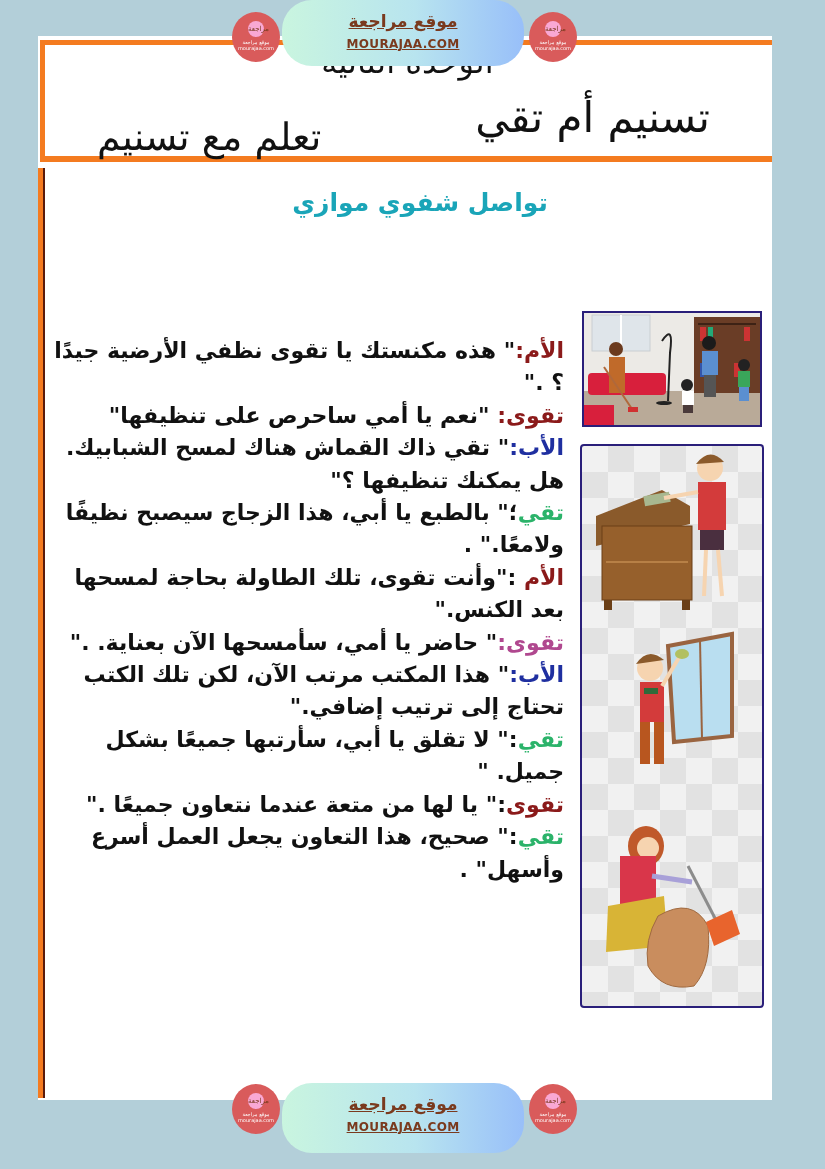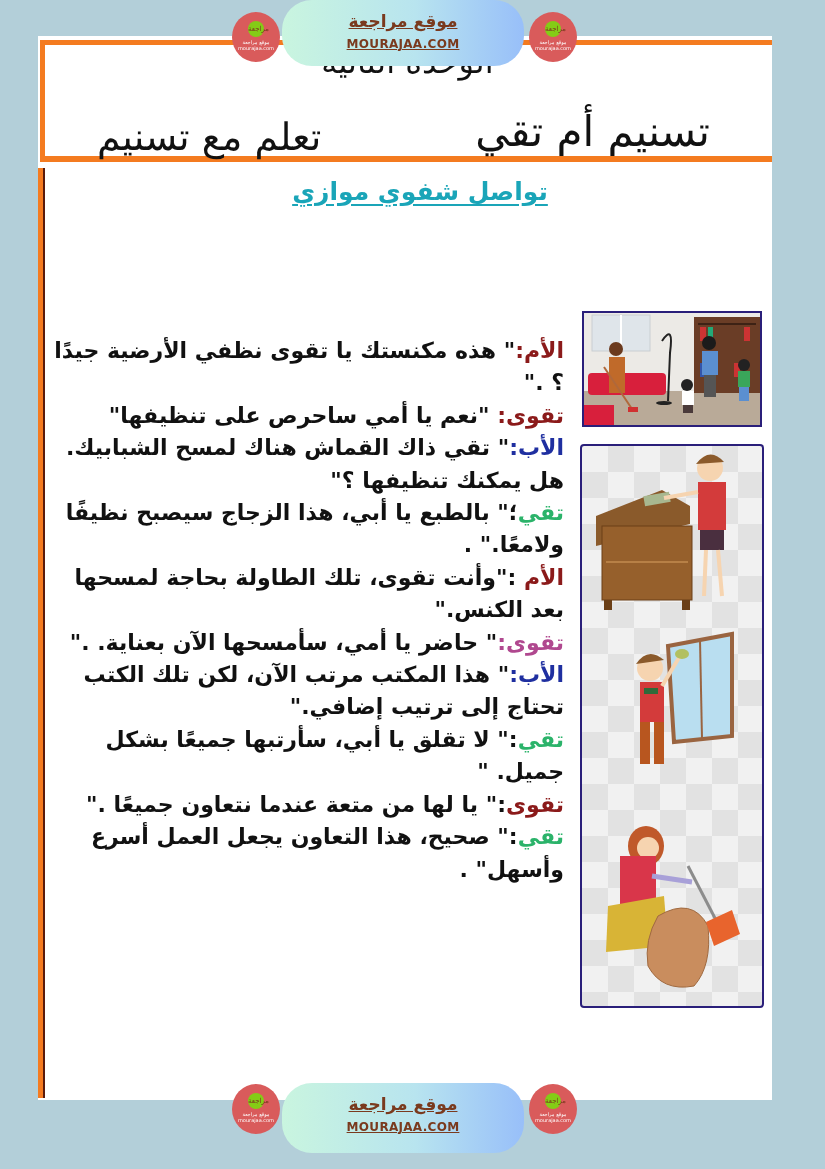--- a/index.html
+++ b/index.html
@@ -17,28 +17,28 @@
     border-top:5px solid #f47b20; border-bottom:6px solid #f47b20; border-left:5px solid #f47b20;
     background:#fff; box-sizing:border-box;
   }
   .left-rule {
     position:absolute; left:38px; top:168px; width:5px; height:930px;
     background:#f47b20; border-right:2px solid #5a1a0a;
   }
   .h-title {
     position:absolute; font-family:"DejaVu Serif", serif; color:#111; direction:rtl; white-space:nowrap;
   }
-  .h-right { right:62px; top:62px; font-size:42px; }
+  .h-right { right:62px; top:48px; font-size:42px; }
   .h-left { left:52px; top:70px; font-size:38px; }
   .h-mid { left:0; width:100%; text-align:center; top:50px; font-size:32px; line-height:44px; }
   .h-mid-wrap { position:absolute; left:300px; width:215px; top:42px; height:100px; }
   .subtitle {
-    position:absolute; left:250px; width:340px; top:172px; text-align:center;
+    position:absolute; left:250px; width:340px; top:183px; text-align:center;
     color:#1aa5b8; font-weight:bold; font-size:25px; line-height:40px; direction:rtl;
-    text-decoration:underline; text-underline-offset:4px;
+    text-underline-offset:4px;
   }
   .dialogue {
     position:absolute; left:52px; width:512px; top:335px;
     direction:rtl; text-align:right; font-weight:bold; font-size:22px; line-height:32.4px; color:#111;
   }
   .line { display:block; }
   .sp { font-weight:bold; }
   .pic {
     position:absolute; border:2px solid #2a1f7a; box-sizing:border-box; overflow:hidden;
   }
@@ -54,21 +54,21 @@
     position:absolute; width:242px; height:66px; border-radius:30px;
     background:linear-gradient(90deg,#c9f5df 0%,#b8e4ef 55%,#98bff9 100%);
     text-align:center; color:#7a3a1e; font-weight:bold;
   }
   .banner .ar { font-size:17px; line-height:22px; margin-top:10px; text-decoration:underline; direction:rtl; }
   .banner .en { font-family:"DejaVu Sans", sans-serif; font-size:12px; line-height:24px; text-decoration:underline; letter-spacing:0.3px; }
   .badge {
     position:absolute; width:48px; height:50px; border-radius:50%; background:#d95b5b;
     text-align:center; color:#fff;
   }
-  .badge .dot { width:16px; height:16px; border-radius:50%; background:#84cc16; margin:9px auto 2px; font-size:7px; line-height:16px; color:#7a3a1e; }
+  .badge .dot { width:16px; height:16px; border-radius:50%; background:#f9a8d4; margin:9px auto 2px; font-size:7px; line-height:16px; color:#7a3a1e; }
   .badge .lbl { font-size:5px; line-height:6px; }
 </style>
 </head>
 <body>
 
 <div class="page"></div>
 
 <div class="header-box">
   <div class="h-title h-right">تسنيم أم تقي</div>
   <div class="h-title h-left">تعلم مع تسنيم</div>

